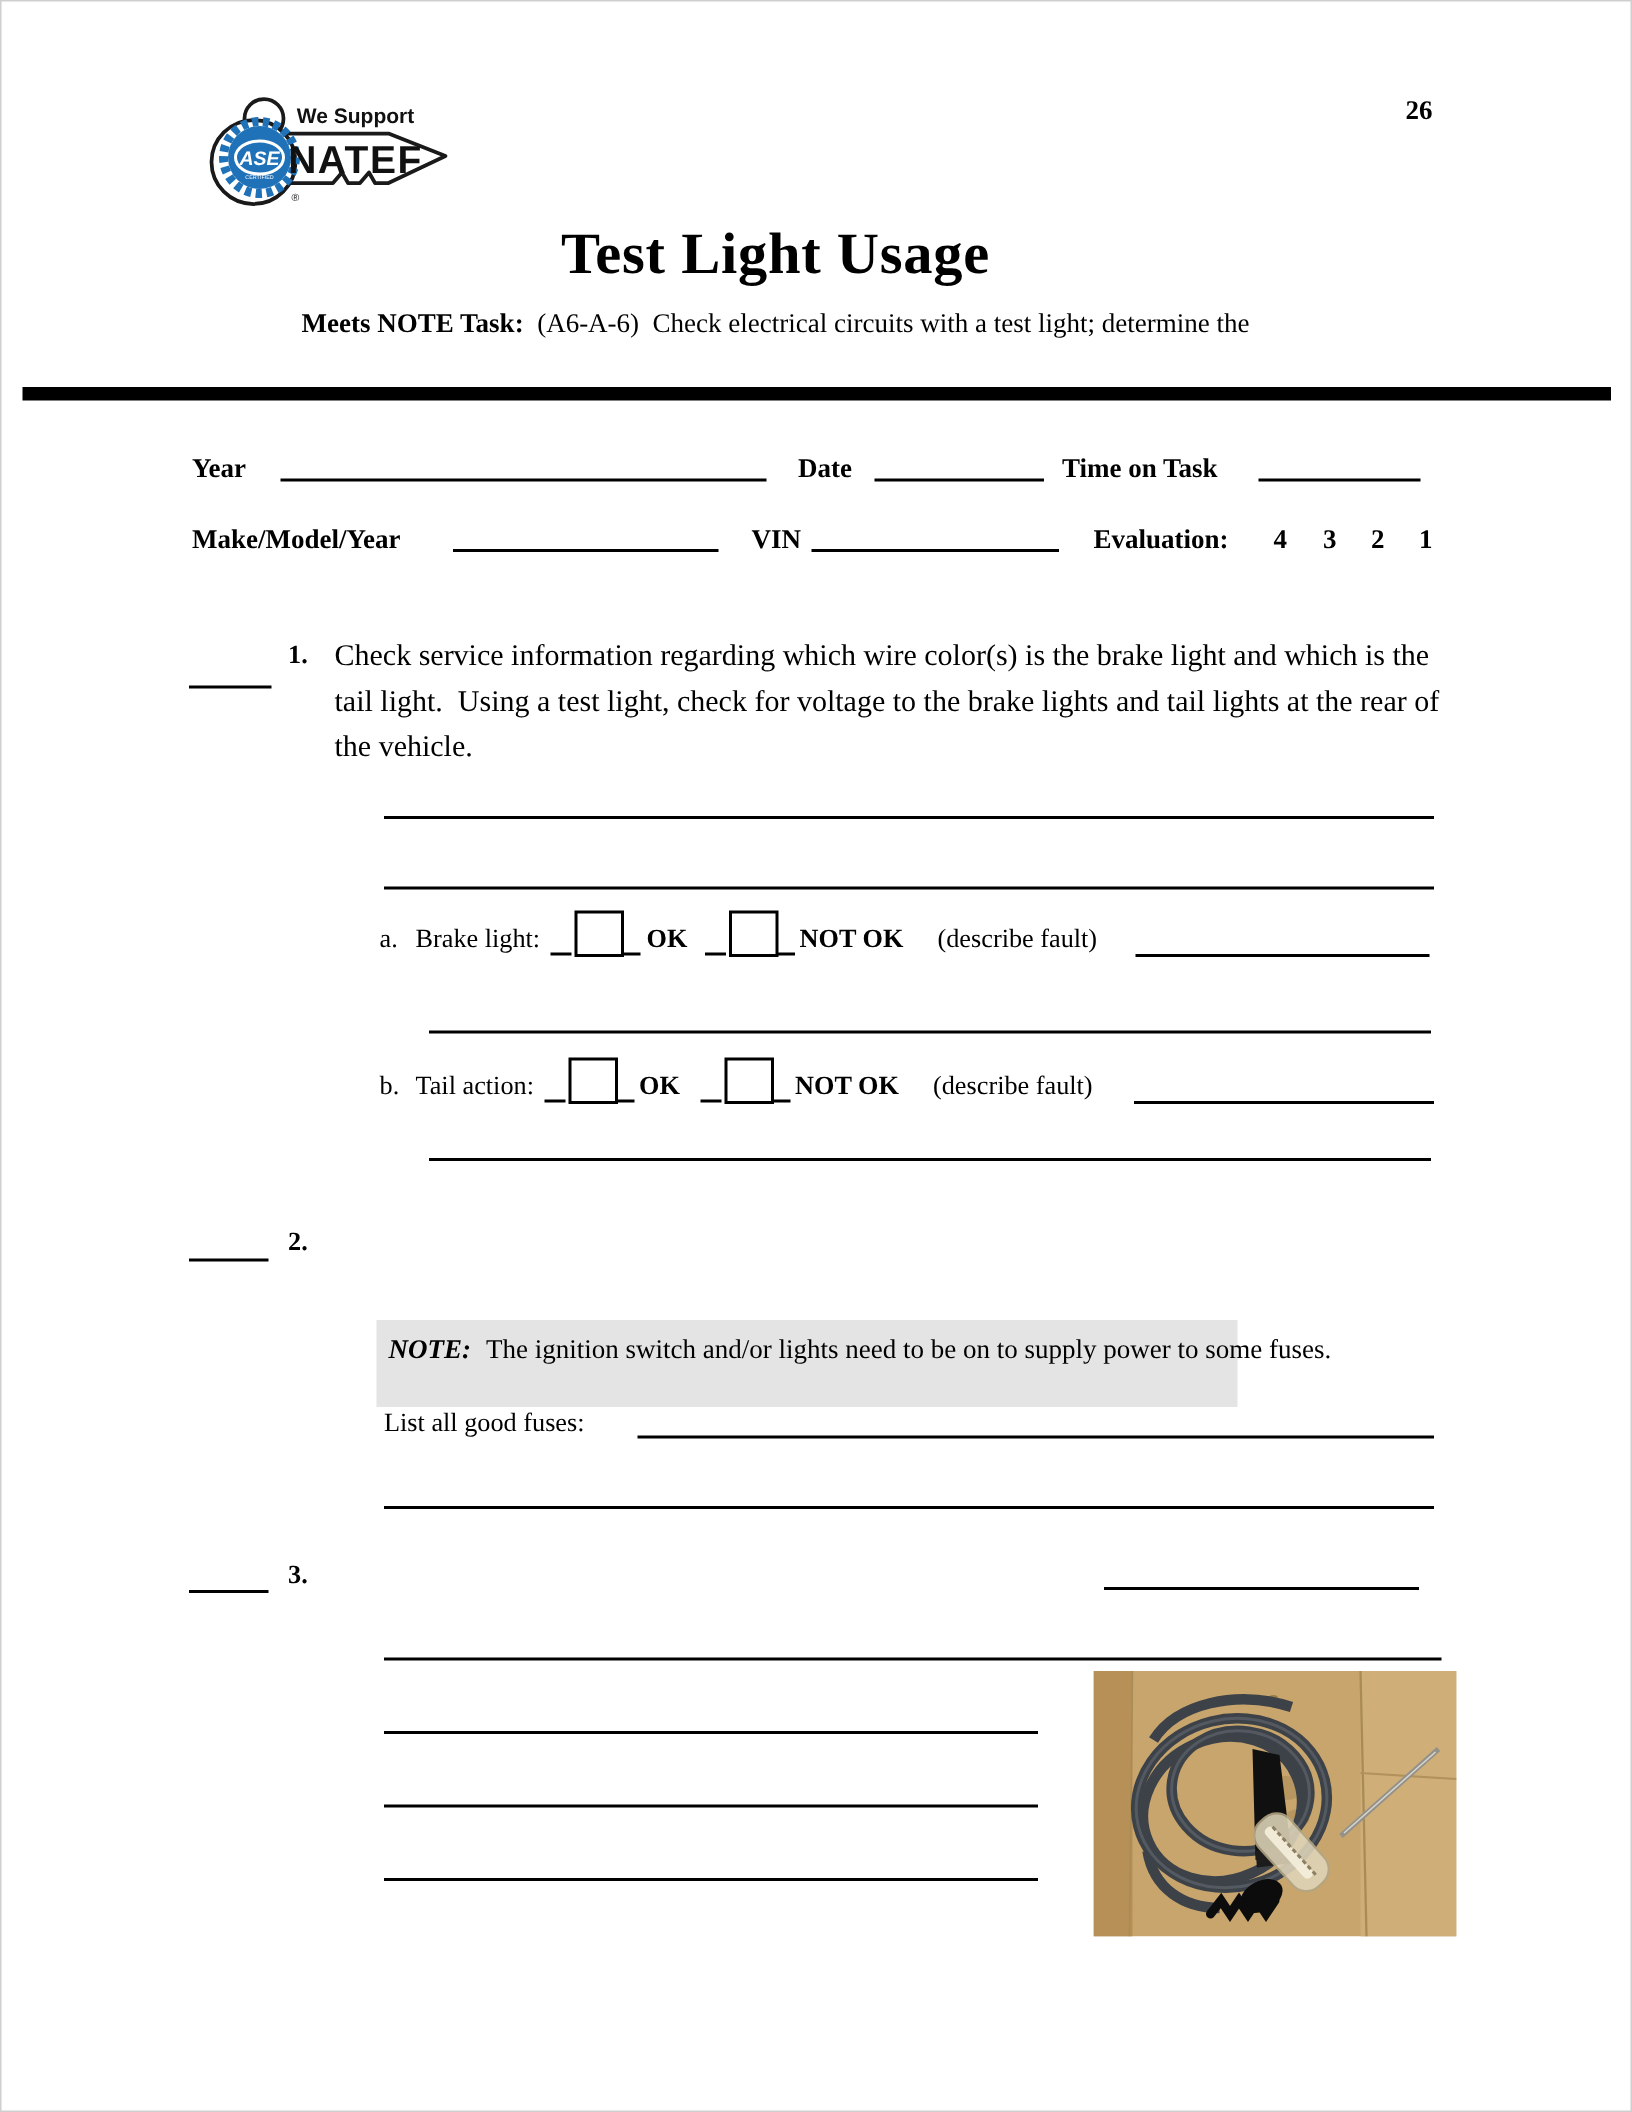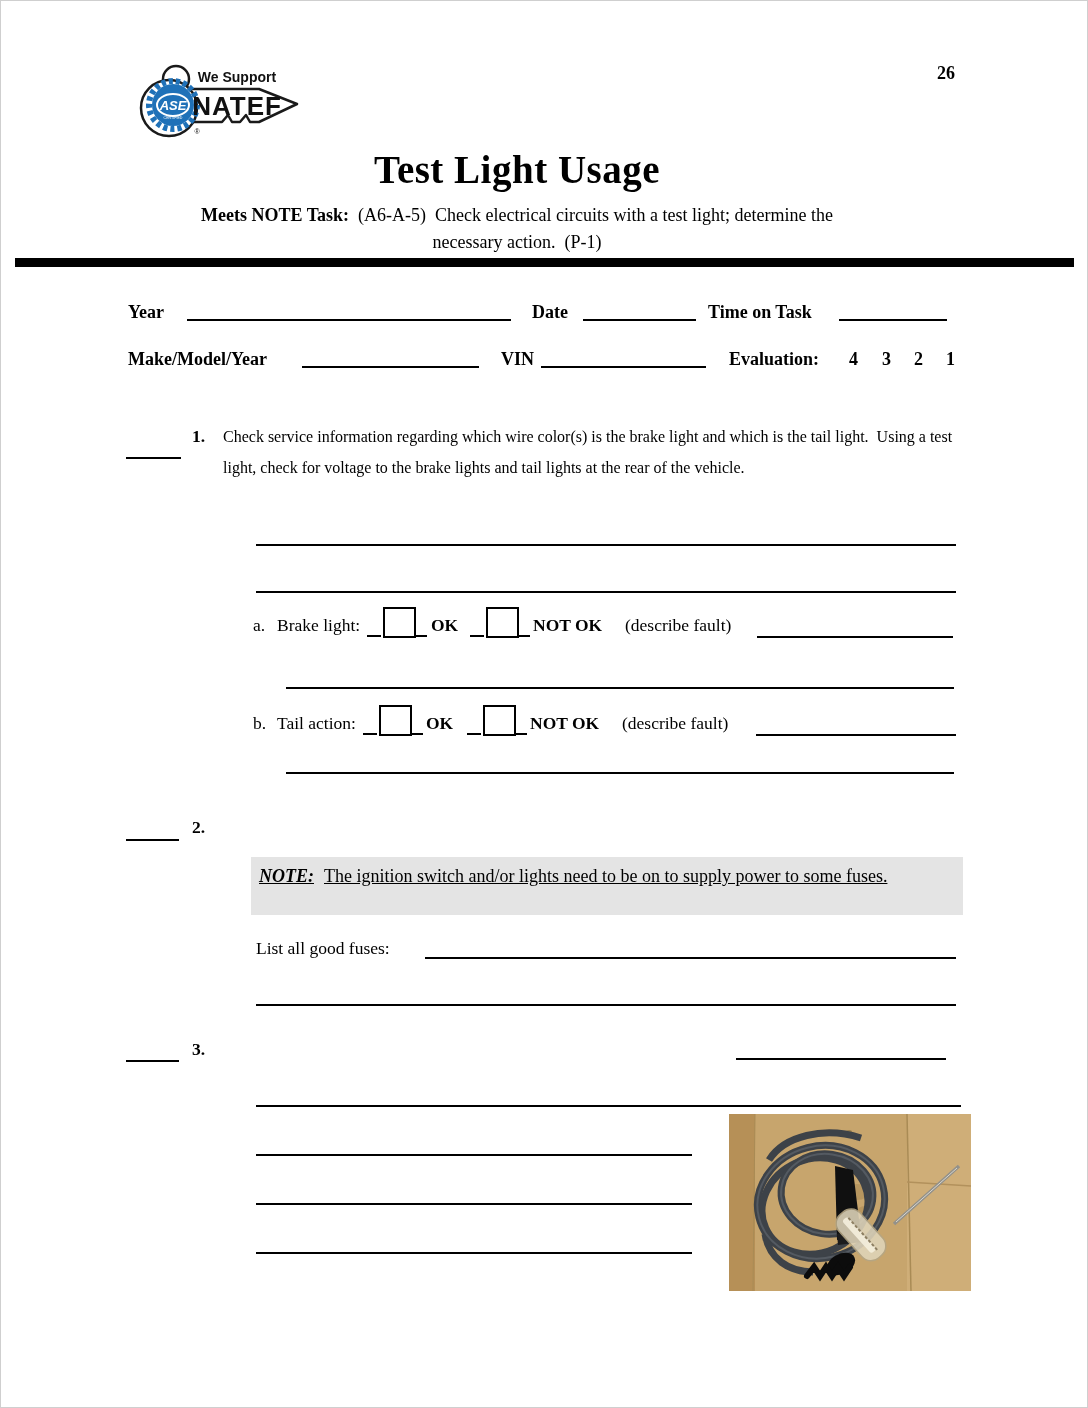--- a/index.html
+++ b/index.html
@@ -19,21 +19,21 @@
   .b{font-weight:bold;}
   .i{font-style:italic;}
   .center{left:0;width:1032px;text-align:center;}
   .title{font-size:39px;font-weight:bold;letter-spacing:0.5px;}
   .subtitle{font-size:18px;line-height:27px;}
   .rule{background:#000;}
   .uline{border-bottom:2px solid #000;height:20px;}
   .hline{border-top:2px solid #000;height:0;}
   .stub{border-bottom:2px solid #000;height:19px;}
   .chk{width:29px;height:27px;border:2.5px solid #000;background:#fff;box-sizing:content-box;}
-  .para{font-size:16px;line-height:30.5px;white-space:pre-wrap;}
+  .para{font-size:20px;line-height:30.5px;white-space:pre-wrap;}
   .notebox{background:#e4e4e4;}
   .note-inner{padding:6px 8px 0 8px;font-size:18px;line-height:27px;}
   .pagenum{font-size:18px;font-weight:bold;}
 </style>
 </head>
 <body>
 
 <div class="page">
 
   <div class="abs pagenum" style="left:936px;top:62px;">26</div>
@@ -54,23 +54,22 @@
 
       <text x="106" y="23" text-anchor="middle" font-family="Liberation Sans, sans-serif" font-size="14" font-weight="bold" fill="#111">We Support</text>
       <text x="106" y="56" text-anchor="middle" font-family="Liberation Sans, sans-serif" font-size="26" font-weight="bold" letter-spacing="1" fill="#111">NATEF</text>
       <text x="66" y="75" text-anchor="middle" font-family="Liberation Sans, sans-serif" font-size="7" fill="#111">®</text>
     </svg>
   </div>
 
   <div class="abs center title" style="top:146px;">Test Light Usage</div>
 
   <div class="abs center subtitle" style="top:201px;">
-    <span class="b" style="white-space:pre;">Meets NOTE Task:</span><span style="white-space:pre;margin-left:9px;">(A6-A-5)  Check electrical circuits with a test light; determine the</span>
+    <span class="b" style="white-space:pre;">Meets NOTE Task:</span><span style="white-space:pre;margin-left:9px;">(A6-A-6)  Check electrical circuits with a test light; determine the</span>
   </div>
-  <div class="abs center subtitle" style="top:228px;white-space:pre;">necessary action.  (P-1)</div>
 
   <div class="abs rule" style="left:14px;top:257px;width:1059px;height:9px;"></div>
 
   <div class="abs t18 b" style="left:127px;top:300px;">Year</div>
   <div class="abs uline" style="left:186px;top:298px;width:324px;"></div>
   <div class="abs t18 b" style="left:531px;top:300px;">Date</div>
   <div class="abs uline" style="left:582px;top:298px;width:113px;"></div>
   <div class="abs t18 b" style="left:707px;top:300px;">Time on Task</div>
   <div class="abs uline" style="left:838px;top:298px;width:108px;"></div>
 
@@ -115,21 +114,21 @@
   <div class="abs chk" style="left:482px;top:704px;"></div>
   <div class="abs stub" style="left:514px;top:713px;width:12px;"></div>
   <div class="abs t b" style="left:529px;top:711px;">NOT OK</div>
   <div class="abs t" style="left:621px;top:711px;">(describe fault)</div>
   <div class="abs uline" style="left:755px;top:713px;width:200px;"></div>
   <div class="abs hline" style="left:285px;top:771px;width:668px;"></div>
 
   <div class="abs uline" style="left:125px;top:818px;width:53px;"></div>
   <div class="abs t b" style="left:191px;top:815px;">2.</div>
 
-  <div class="abs notebox" style="left:250px;top:856px;width:712px;height:58px;text-decoration:underline;">
+  <div class="abs notebox" style="left:250px;top:879px;width:574px;height:58px;">
     <div class="note-inner" style="width:696px;">
       <span class="b i" style="white-space:pre;">NOTE:</span><span style="margin-left:10px;">The ignition switch and/or lights need to be on to supply power to some fuses.</span>
     </div>
   </div>
 
   <div class="abs t" style="left:255px;top:936px;font-family:Liberation Serif, serif;">List all good fuses:</div>
   <div class="abs uline" style="left:424px;top:936px;width:531px;"></div>
   <div class="abs hline" style="left:255px;top:1003px;width:700px;"></div>
 
   <div class="abs uline" style="left:125px;top:1039px;width:53px;"></div>

